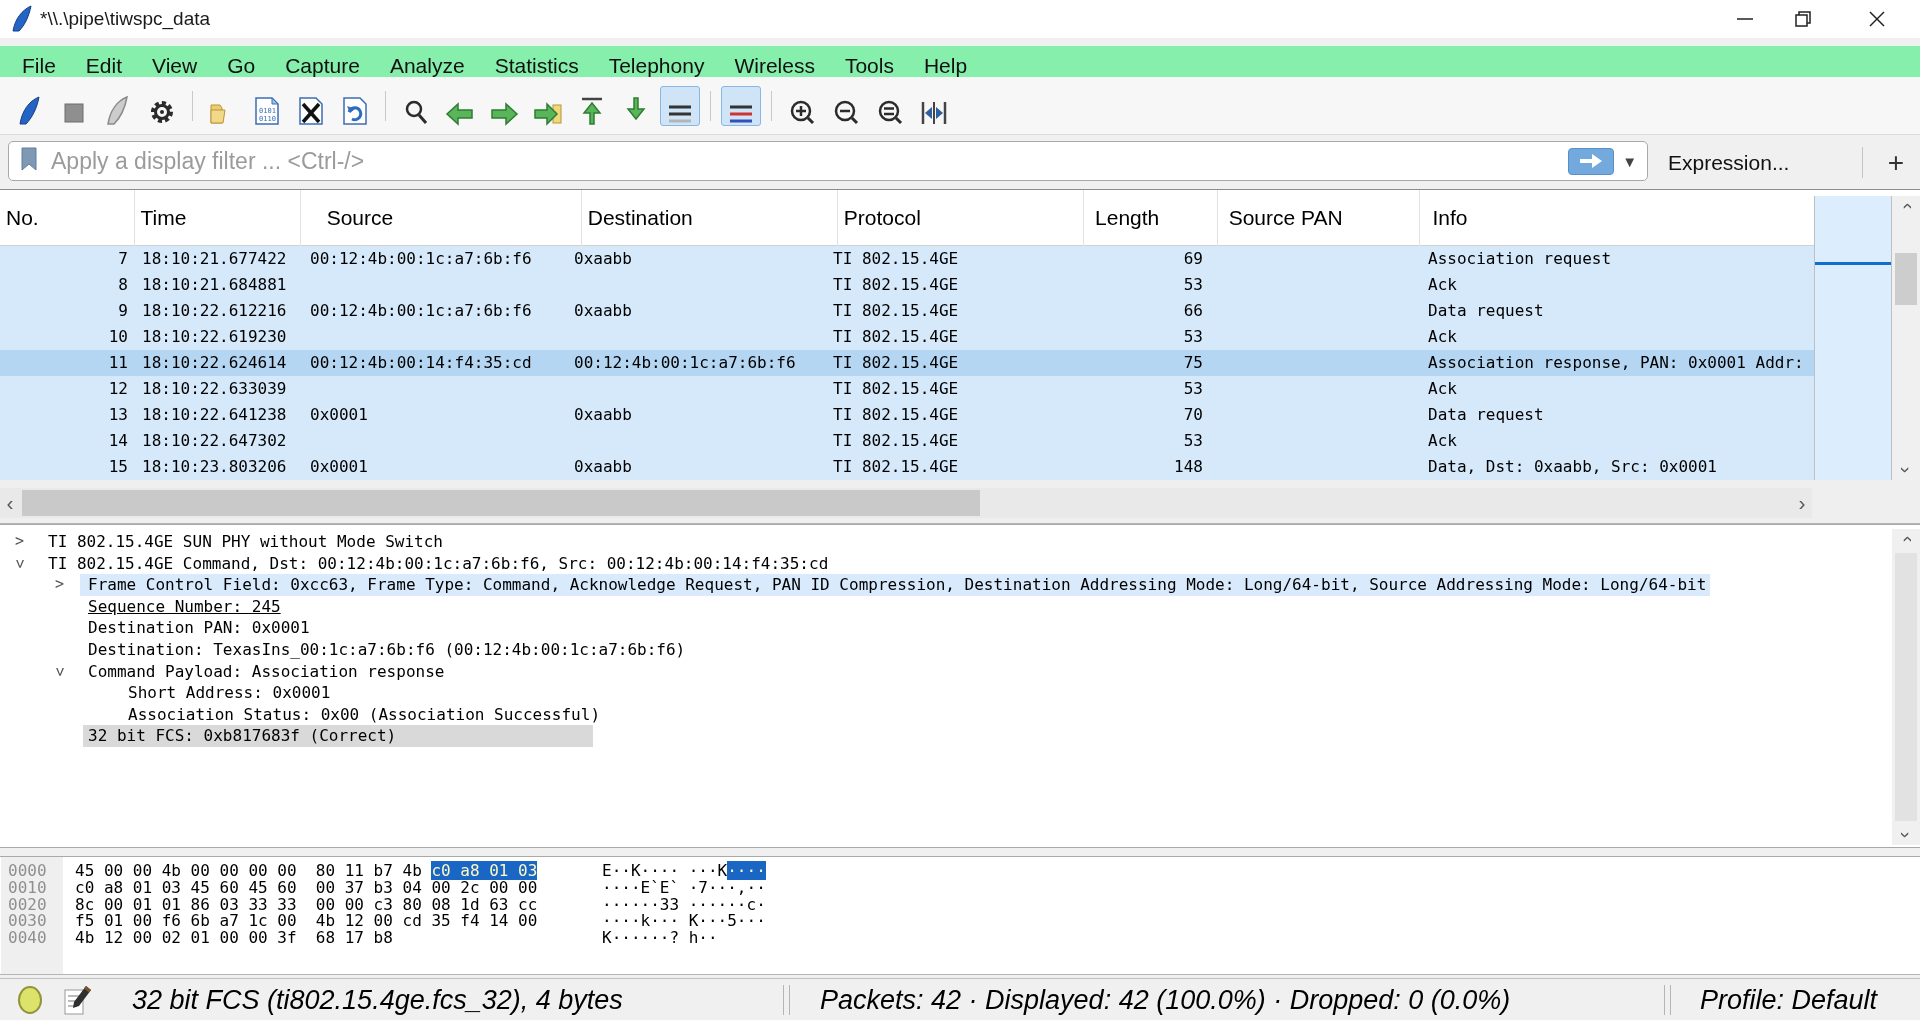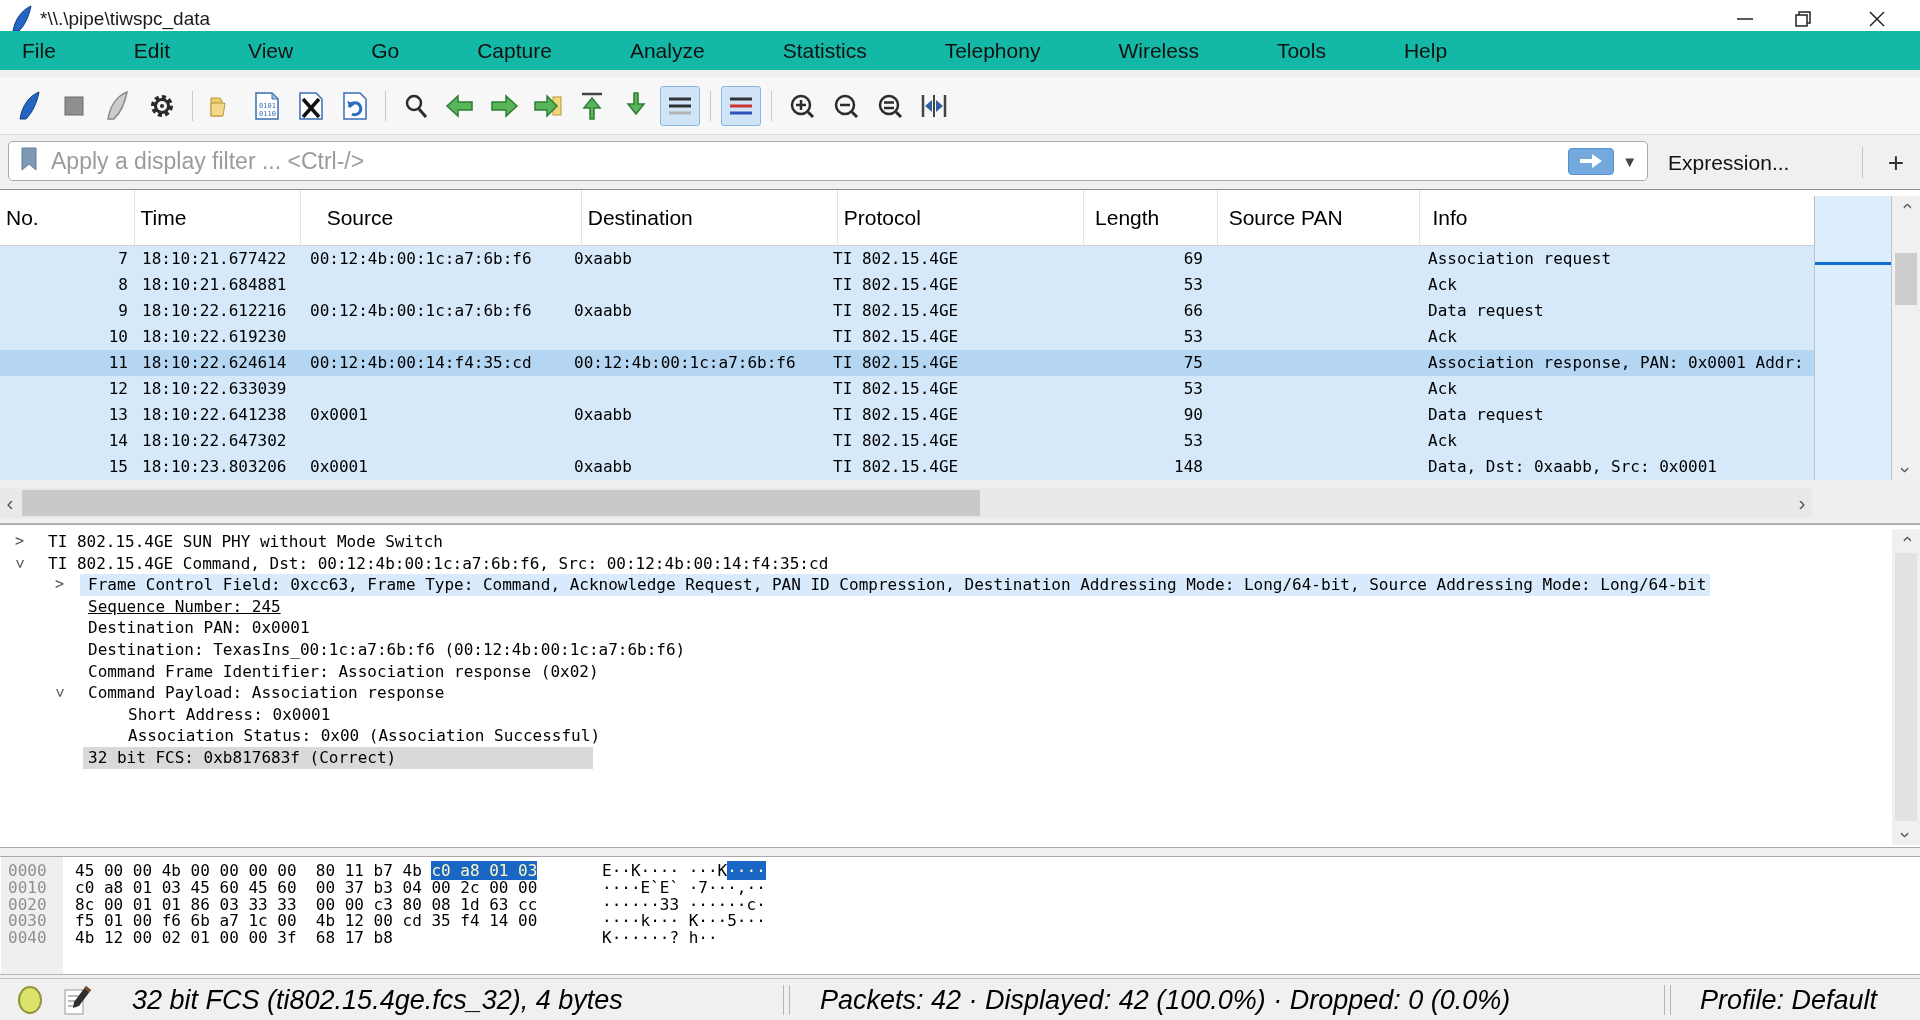--- a/index.html
+++ b/index.html
@@ -8,27 +8,27 @@
        font-family:"Liberation Sans",sans-serif;color:#111;}
 
   
   .titlebar{position:absolute;left:0;top:0;width:1920px;height:38px;background:#ffffff;}
   .titlebar .appicon{position:absolute;left:10px;top:5px;}
   .titlebar .title{position:absolute;left:40px;top:8px;font-size:19px;color:#1a1a1a;white-space:nowrap;}
   .winbtn{position:absolute;top:0;width:58px;height:38px;display:flex;align-items:center;justify-content:center;}
   .winbtn svg{display:block;}
 
   
-  .menubar{position:absolute;left:0;top:31px;width:1920px;height:39px;background:#14b8a6;display:flex;align-items:center;padding-left:7px;gap:48px;}
+  .menubar{position:absolute;left:0;top:46px;width:1920px;height:39px;background:#86efac;display:flex;align-items:center;padding-left:7px;}
   .menu-item{font-size:21px;padding:0 15px;line-height:39px;color:#111;white-space:nowrap;cursor:default;}
 
   
   .toolbar{position:absolute;left:0;top:77px;width:1920px;height:58px;background:#f7f7f7;border-bottom:1px solid #dcdcdc;
            display:flex;align-items:center;padding-left:8px;}
-  .tbtn{width:40px;height:40px;display:flex;align-items:center;justify-content:center;margin:0 2px;border-radius:3px;}
+  .tbtn{width:40px;height:40px;display:flex;align-items:flex-end;justify-content:center;margin:0 2px;border-radius:3px;}
   .tbtn.pressed{background:#cfe4f7;border:1px solid #8ab6e2;}
   .tsep{width:1px;height:30px;background:#c9c9c9;margin:0 8px;}
 
   
   .filterbar{position:absolute;left:0;top:135px;width:1920px;height:55px;background:#f0f0f0;border-bottom:1px solid #8c8c8c;}
   .filter-input-box{position:absolute;left:8px;top:6px;width:1640px;height:40px;background:#ffffff;border:1px solid #a9a9a9;border-radius:5px;
                     display:flex;align-items:center;padding:0 6px 0 10px;}
   .filter-input{flex:1;border:none;outline:none;font-size:23px;color:#333;background:transparent;font-family:"Liberation Sans",sans-serif;margin-left:10px;}
   .filter-input::placeholder{color:#9b9b9b;opacity:1;}
   .apply-btn{width:46px;height:27px;background:#74a9dd;border:1px solid #5590cc;border-radius:4px;display:flex;align-items:center;justify-content:center;}
@@ -366,21 +366,21 @@
           <div class="cell length" style="width: 135px;">53</div>
           <div class="cell source-pan" style="width: 205px;"></div>
           <div class="cell info" style="width: 398px;">Ack</div>
         </div>
         <div class="prow">
           <div class="cell no" style="width: 136px;">13</div>
           <div class="cell time" style="width: 168px;">18:10:22.641238</div>
           <div class="cell source" style="width: 264px;">0x0001</div>
           <div class="cell destination" style="width: 259px;">0xaabb</div>
           <div class="cell protocol" style="width: 249px;">TI 802.15.4GE</div>
-          <div class="cell length" style="width: 135px;">90</div>
+          <div class="cell length" style="width: 135px;">70</div>
           <div class="cell source-pan" style="width: 205px;"></div>
           <div class="cell info" style="width: 398px;">Data request</div>
         </div>
         <div class="prow">
           <div class="cell no" style="width: 136px;">14</div>
           <div class="cell time" style="width: 168px;">18:10:22.647302</div>
           <div class="cell source" style="width: 264px;"></div>
           <div class="cell destination" style="width: 259px;"></div>
           <div class="cell protocol" style="width: 249px;">TI 802.15.4GE</div>
           <div class="cell length" style="width: 135px;">53</div>
@@ -421,21 +421,20 @@
   </div>
 
   <div class="details">
     <div style="position:absolute;left:0;top:6px;width:1890px;">
         <div class="dline"><div class="exp" style="left: 15px;">&gt;</div><div class="txt" style="left: 48px;">TI 802.15.4GE SUN PHY without Mode Switch</div></div>
         <div class="dline"><div class="exp open" style="left: 15px;">&gt;</div><div class="txt" style="left: 48px;">TI 802.15.4GE Command, Dst: 00:12:4b:00:1c:a7:6b:f6, Src: 00:12:4b:00:14:f4:35:cd</div></div>
         <div class="dline"><div class="exp" style="left: 55px;">&gt;</div><div class="txt hl-blue" style="left: 88px;">Frame Control Field: 0xcc63, Frame Type: Command, Acknowledge Request, PAN ID Compression, Destination Addressing Mode: Long/64-bit, Source Addressing Mode: Long/64-bit</div></div>
         <div class="dline"><div class="txt" style="left: 88px; text-decoration: underline;">Sequence Number: 245</div></div>
         <div class="dline"><div class="txt" style="left: 88px;">Destination PAN: 0x0001</div></div>
         <div class="dline"><div class="txt" style="left: 88px;">Destination: TexasIns_00:1c:a7:6b:f6 (00:12:4b:00:1c:a7:6b:f6)</div></div>
-        <div class="dline"><div class="txt" style="left: 88px;">Command Frame Identifier: Association response (0x02)</div></div>
         <div class="dline"><div class="exp open" style="left: 55px;">&gt;</div><div class="txt" style="left: 88px;">Command Payload: Association response</div></div>
         <div class="dline"><div class="txt" style="left: 128px;">Short Address: 0x0001</div></div>
         <div class="dline"><div class="txt" style="left: 128px;">Association Status: 0x00 (Association Successful)</div></div>
         <div class="dline"><div class="txt hl-gray" style="left: 88px;">32 bit FCS: 0xb817683f (Correct)</div></div>
       </div>
     <div class="vscroll det-scroll">
       <div class="chev up" style="top:0;">
           <span>›</span>
         </div>
       <div class="thumb" style="top:24px;height:268px;background:#e2e2e2;"></div>

